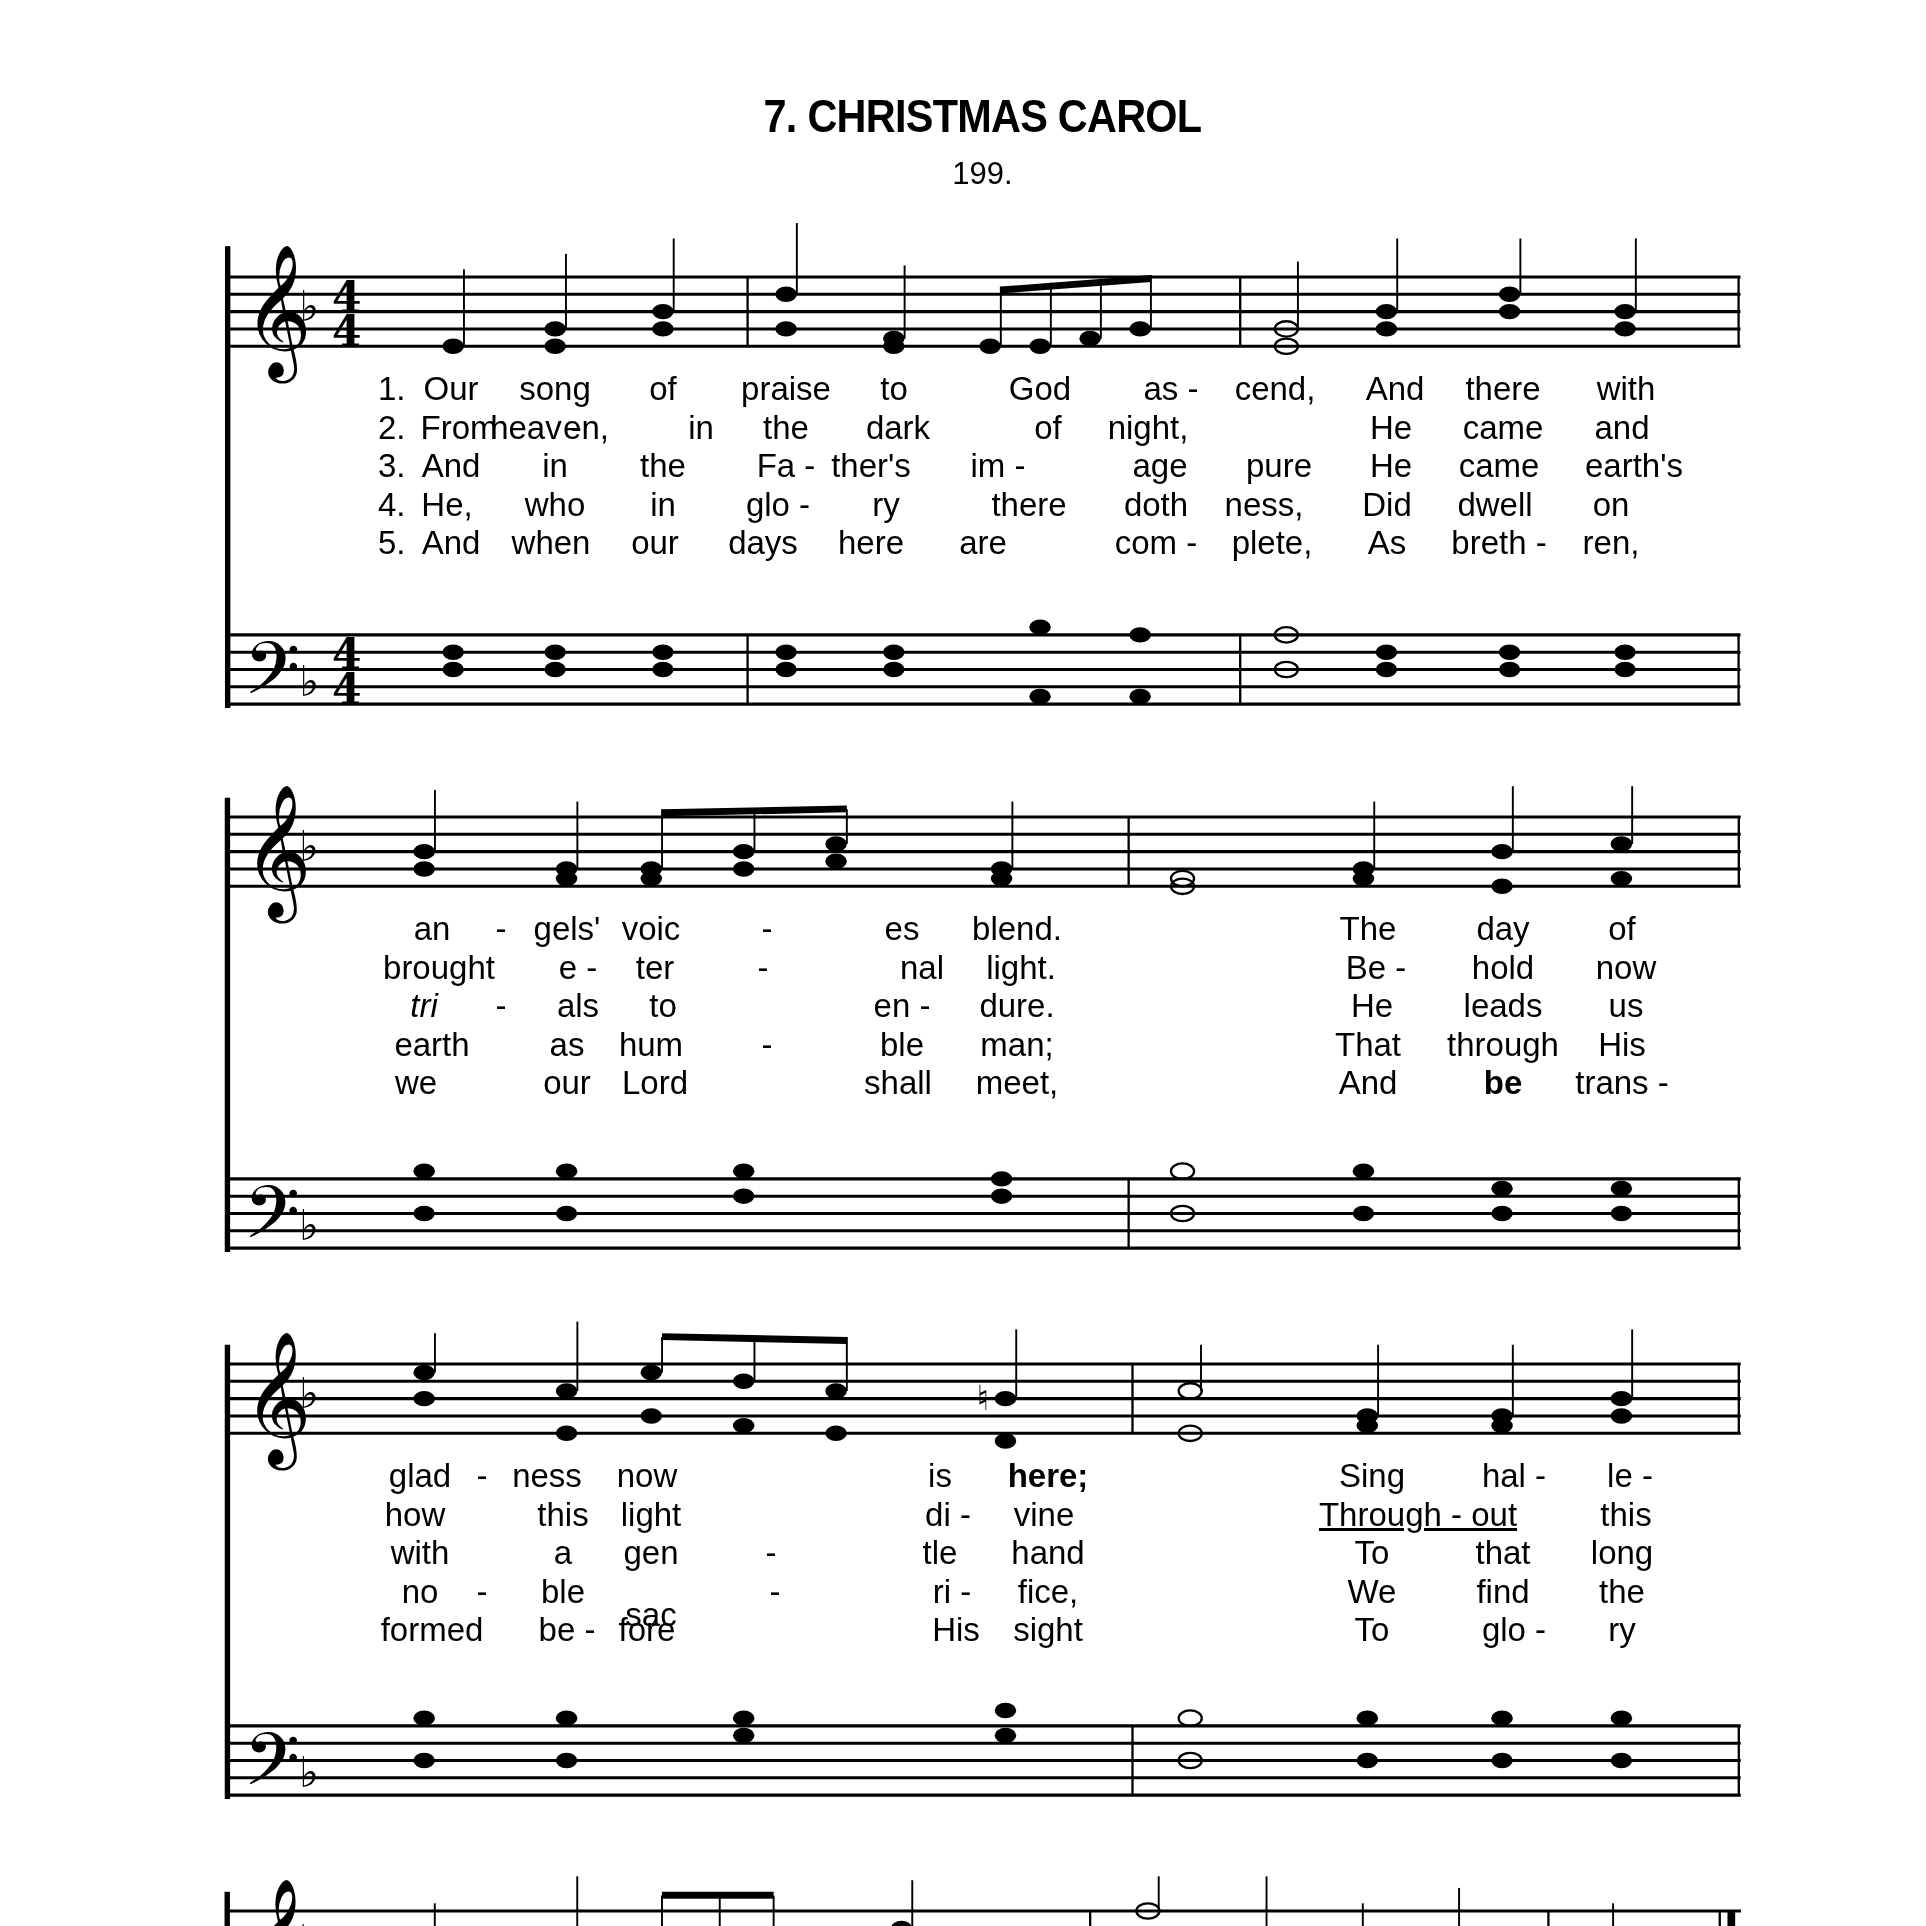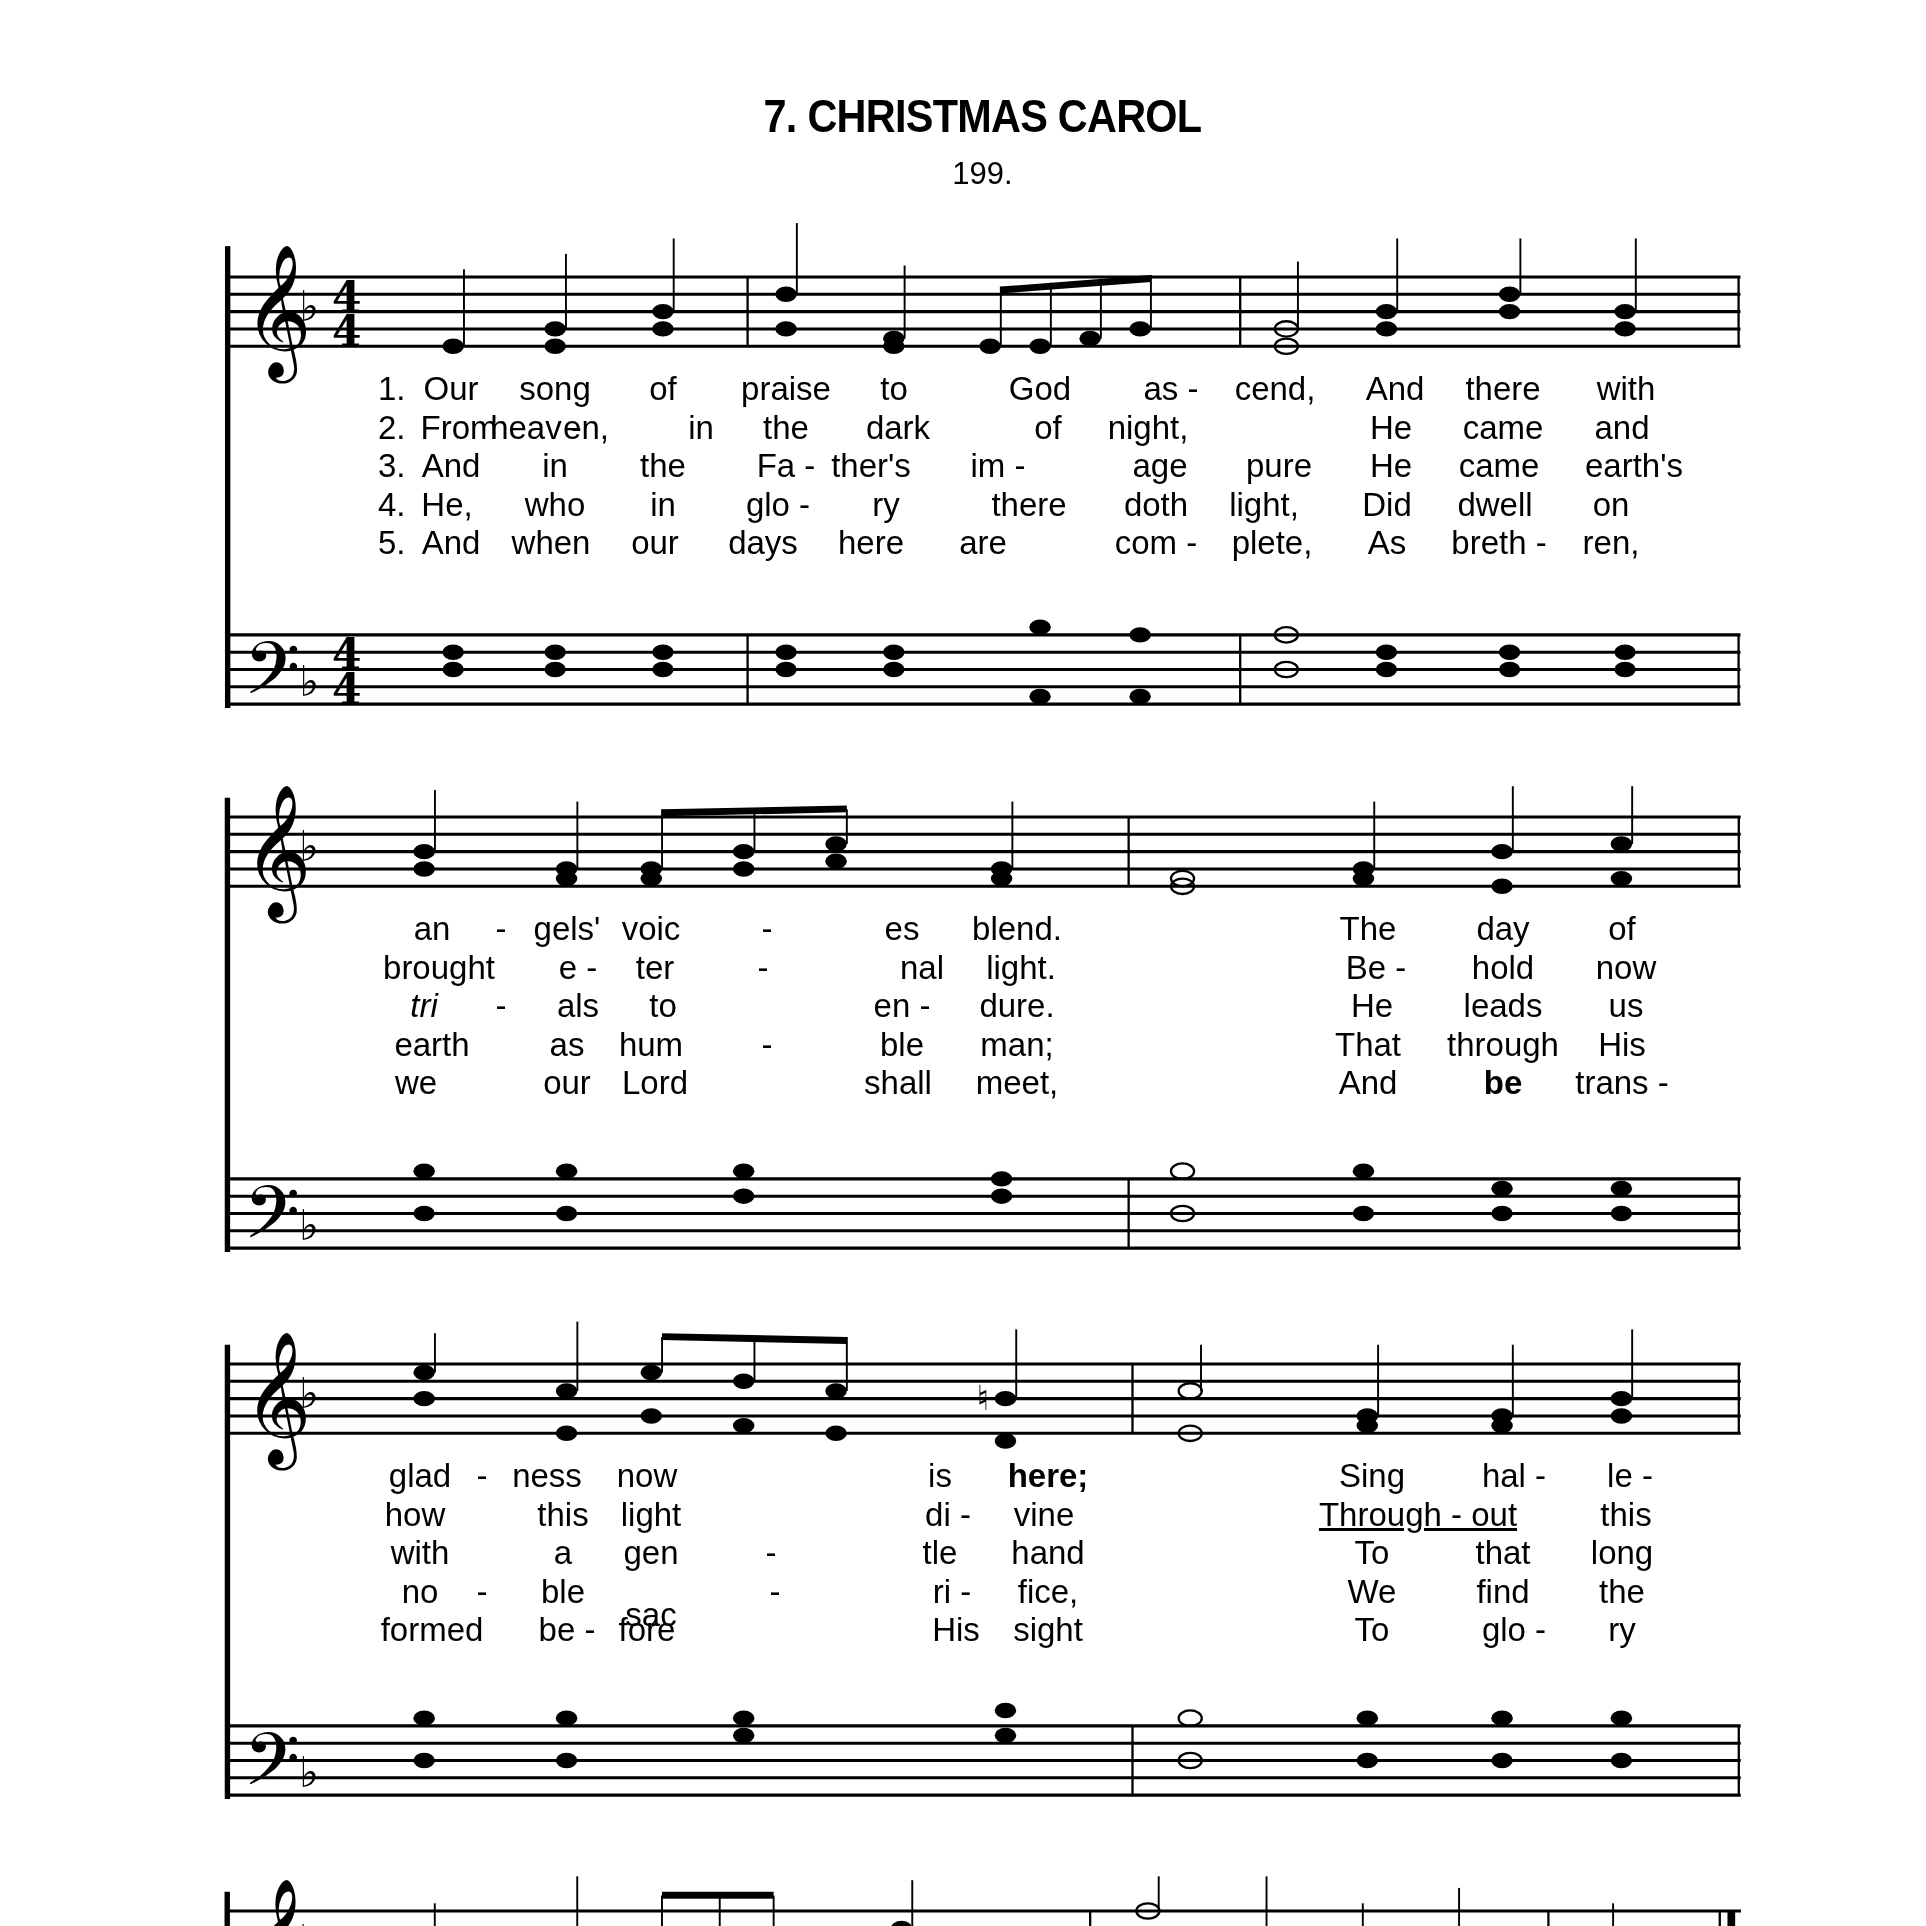--- a/index.html
+++ b/index.html
@@ -163,21 +163,21 @@
     </div>
     <div class="lyric-line" style="top:116px;">
       <span class="num" style="left:162px;">4.</span>
       <span style="left:231px;">He,</span>
       <span style="left:339px;">who</span>
       <span style="left:447px;">in</span>
       <span style="left:562px;">glo -</span>
       <span style="left:670px;">ry</span>
       <span style="left:813px;">there</span>
       <span style="left:940px;">doth</span>
-      <span style="left:1048px;">light,</span>
+      <span style="left:1048px;">ness,</span>
       <span style="left:1171px;">Did</span>
       <span style="left:1279px;">dwell</span>
       <span style="left:1395px;">on</span>
     </div>
     <div class="lyric-line" style="top:154px;">
       <span class="num" style="left:162px;">5.</span>
       <span style="left:235px;">And</span>
       <span style="left:335px;">when</span>
       <span style="left:439px;">our</span>
       <span style="left:547px;">days</span>

